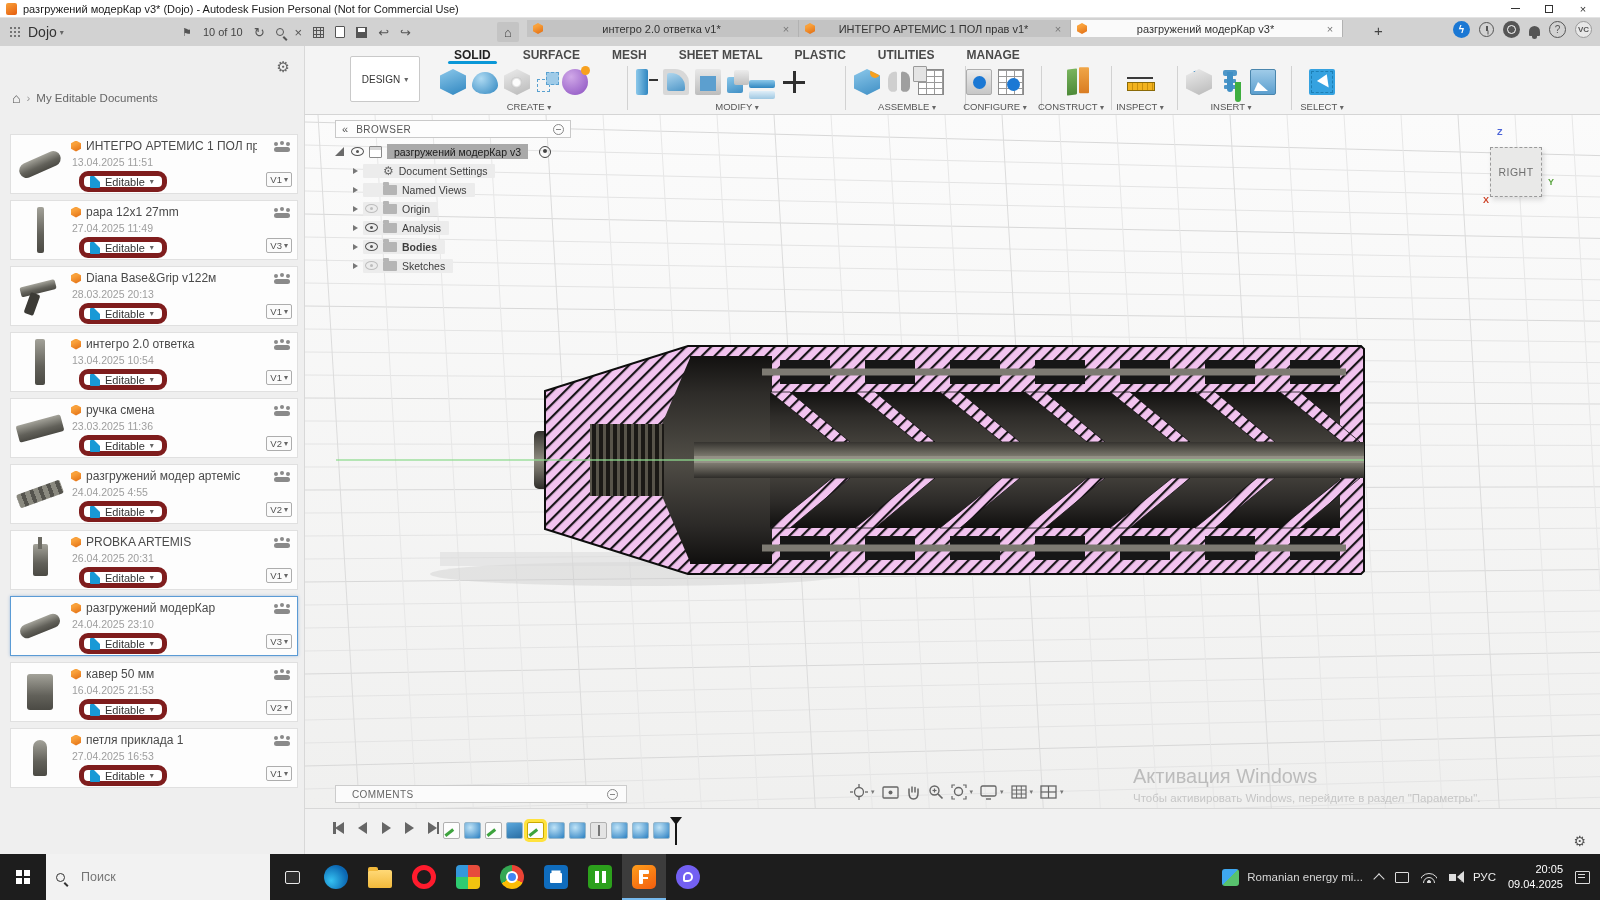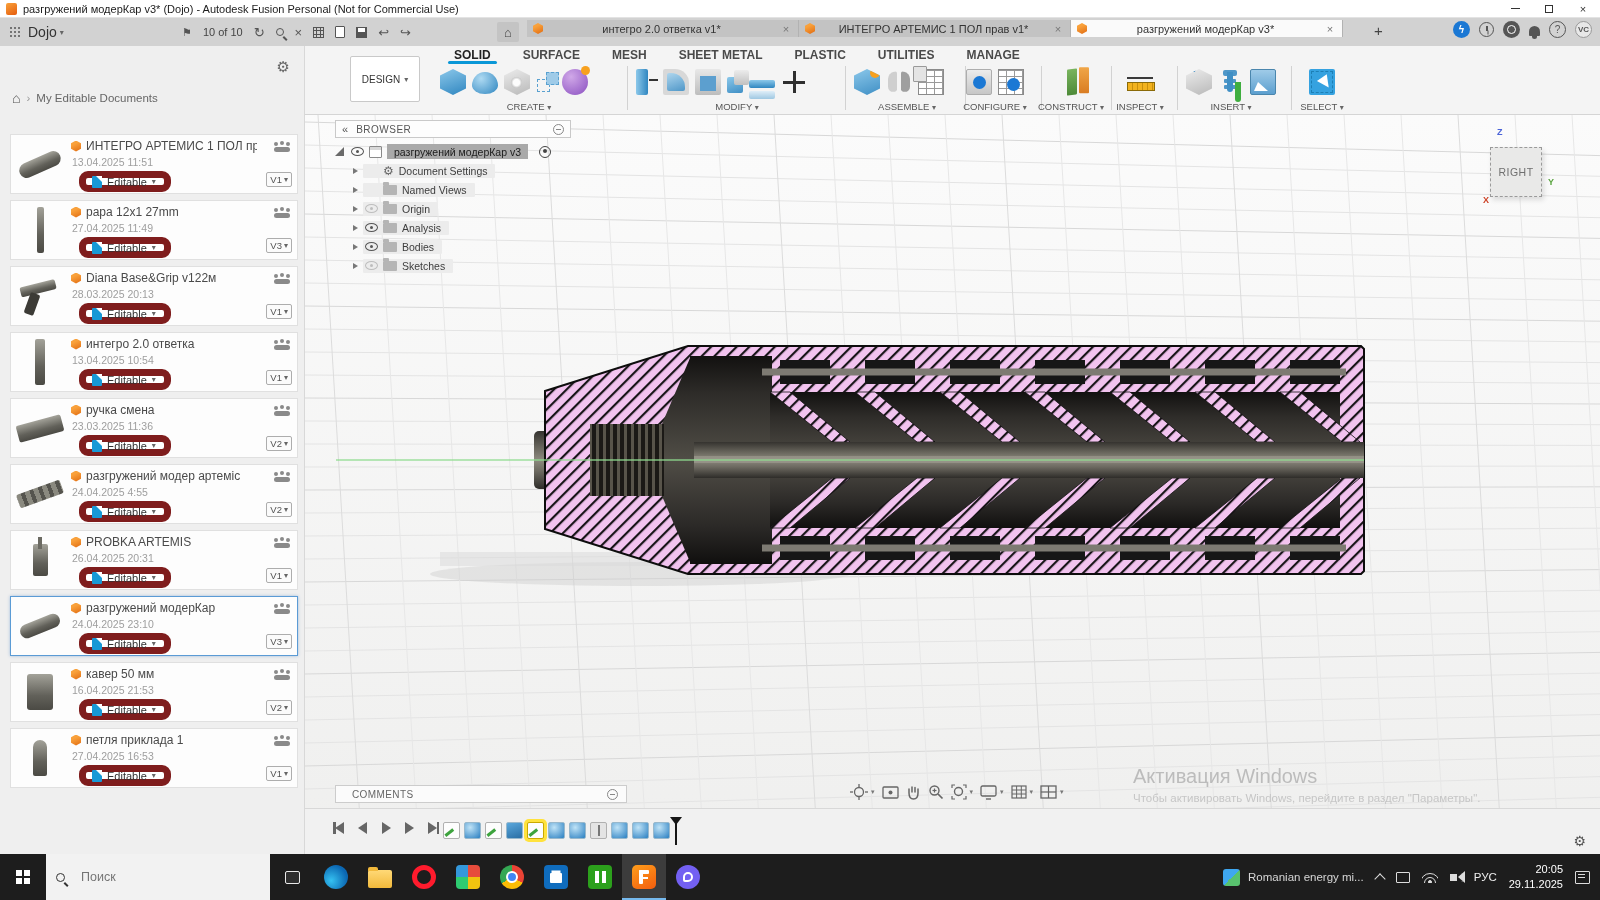--- a/index.html
+++ b/index.html
@@ -76,21 +76,21 @@
   .v-rail::before{width:46px;height:17px;transform:rotate(-15deg);border-radius:2px;}
   .v-frame::before{width:46px;height:14px;transform:rotate(-20deg);border-radius:2px;background:repeating-linear-gradient(90deg,#8a897f 0 5px,#55544e 5px 9px);}
   .v-plug::before{width:15px;height:32px;border-radius:2px;}
   .v-plug::after{content:"";position:absolute;width:4px;height:12px;background:#6b6a62;top:6px;left:27px;}
   .v-cup::before{width:26px;height:36px;border-radius:3px;}
   .v-hook::before{width:14px;height:36px;border-radius:7px 7px 2px 2px;}
   .doc-main{position:absolute;left:60px;top:4px;right:40px;}
   .doc-title-row{display:flex;align-items:center;gap:5px;}
   .doc-title{font-size:12px;color:#4a4a4a;white-space:nowrap;overflow:hidden;}
   .doc-date{font-size:10.5px;color:#9e9e9e;margin:3px 0 3px 1px;}
-  .editable-pill{display:inline-flex;align-items:center;gap:5px;border:7px solid #7f1d1d;border-radius:9px;background:#fff;padding:1px 8px 1px 6px;height:21px;margin-left:8px;}
+  .editable-pill{display:inline-flex;align-items:center;gap:5px;border:5px solid #7f1d1d;border-radius:9px;background:#fff;padding:1px 8px 1px 6px;height:21px;margin-left:8px;}
   .edoc{width:10px;height:12px;background:#1899d6;border-radius:1px;position:relative;}
   .edoc::after{content:"";position:absolute;right:0;top:0;border:3px solid #fff;border-left-color:transparent;border-bottom-color:transparent;}
   .editable-pill .elabel{font-size:11px;color:#333;}
   .doc-right{position:absolute;right:5px;top:4px;width:30px;height:52px;}
   .ppl{position:absolute;right:2px;top:2px;width:16px;height:12px;}
   .ppl::before{content:"";position:absolute;left:6px;top:0;width:4px;height:4px;border-radius:50%;background:#8a8a8a;box-shadow:-6px 1px #8a8a8a,6px 1px #8a8a8a;}
   .ppl::after{content:"";position:absolute;left:0;top:6px;width:16px;height:5px;border-radius:2.5px;background:#8a8a8a;}
   .version-box{position:absolute;right:0;bottom:4px;border:1px solid #adadad;border-radius:2px;background:#fbfbfb;font-size:9.5px;color:#555;padding:1px 3px;display:flex;gap:2px;align-items:center;}
 
   
@@ -876,21 +876,21 @@
           <div class="trow" style="padding-left:16px;">
             <span class="tri"></span>
             <span class="titem-bg v-folder">
               <span class="eye"></span>
 
               <span class="fold"></span>
               <span class="tlabel">Analysis</span>
             </span>
           </div>
 
-          <div class="trow" style="padding-left:16px;">
+          <div class="trow" style="padding-left:16px;font-weight:bold;">
             <span class="tri"></span>
             <span class="titem-bg v-folder">
               <span class="eye"></span>
 
               <span class="fold"></span>
               <span class="tlabel">Bodies</span>
             </span>
           </div>
 
           <div class="trow" style="padding-left:16px;">
@@ -1090,19 +1090,19 @@
       <span class="mon-ic"></span>
       <span class="wifi-ic">
           <i class="w1"></i>
           <i class="w2"></i>
           <i class="w3"></i>
         </span>
       <span class="vol-ic"></span>
       <span id="tb-lang">РУС</span>
       <div id="tb-clock">
         <div>20:05</div>
-        <div>29.11.2025</div>
+        <div>09.04.2025</div>
       </div>
       <span class="ac-ic"></span>
     </div>
   </div>
 
 </div>
 
 </body></html>

